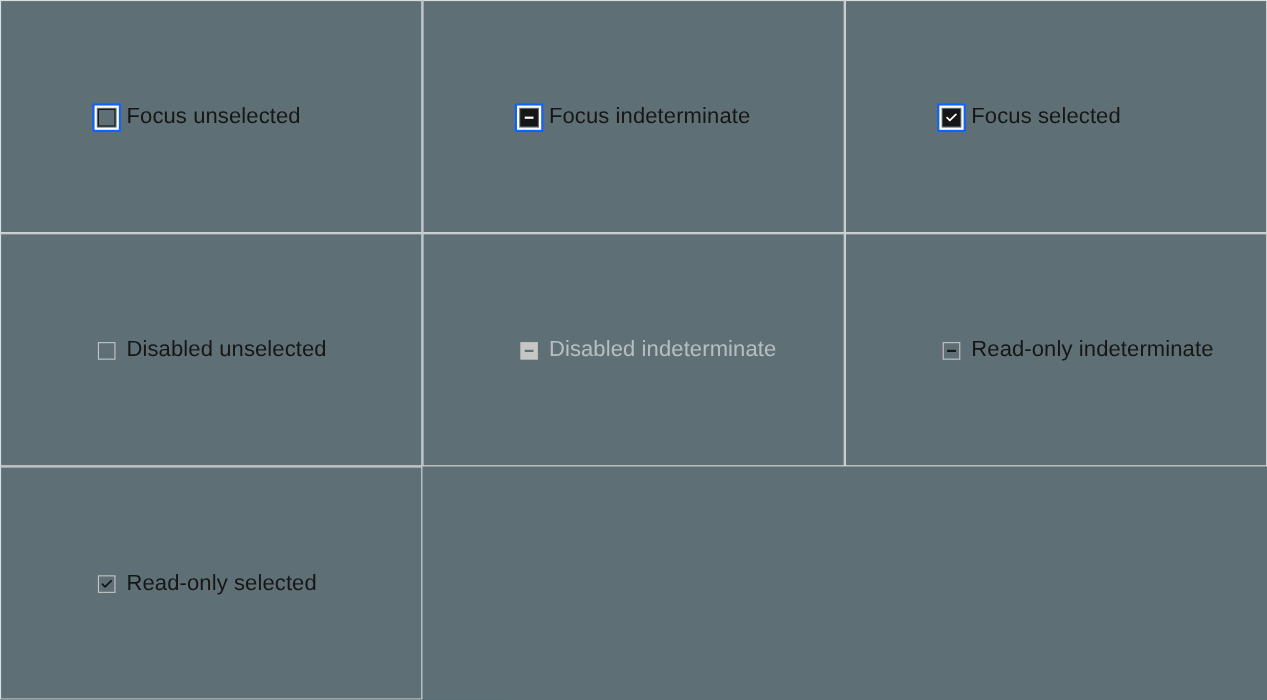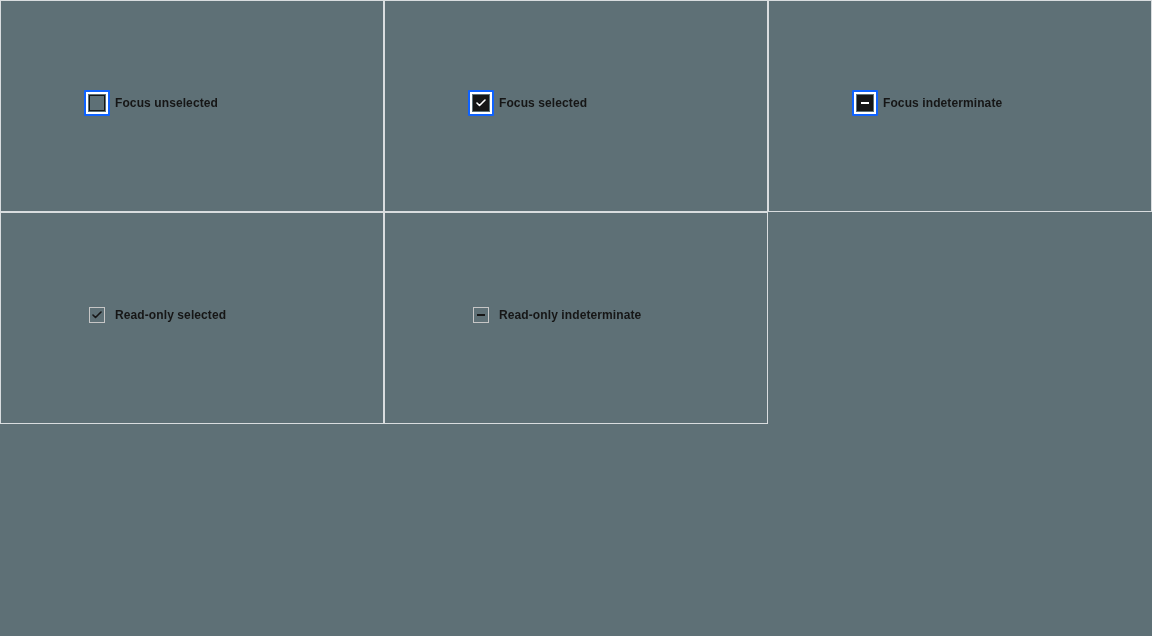--- a/index.html
+++ b/index.html
@@ -28,23 +28,22 @@
     flex-direction: column;
     justify-content: flex-start;
     padding-top: 94px;
   }
   .checkbox-row {
     display: inline-flex;
     align-items: center;
     gap: 10px;
   }
   .label {
-    font-size: 12px;
+    font-size: 20px;
     letter-spacing: 0.1px;
-    font-weight: bold;
   }
   .label-disabled {
     color: rgba(255,255,255,0.55);
   }
   .checkbox-box {
     width: 16px;
     height: 16px;
     position: relative;
     flex: 0 0 16px;
     display: flex;
@@ -124,59 +123,76 @@
       <span class="label">Focus unselected</span>
     </div>
   </div>
 
   <div class="cell">
     <div class="checkbox-row">
       <span class="checkbox-box">
         <span class="focus-ring"></span>
         <span class="focus-gap"></span>
         <span class="cb-fill"></span>
+        <span class="dash"></span>
+      </span>
+      <span class="label">Focus indeterminate</span>
+    </div>
+  </div>
+
+  <div class="cell">
+    <div class="checkbox-row">
+      <span class="checkbox-box">
+        <span class="focus-ring"></span>
+        <span class="focus-gap"></span>
+        <span class="cb-fill"></span>
         <svg class="check" viewBox="0 0 10 8" xmlns="http://www.w3.org/2000/svg">
           <path d="M1 4 L3.5 6.5 L9 1" stroke="#ffffff" stroke-width="1.6" fill="none" stroke-linecap="round" stroke-linejoin="round"></path>
         </svg>
       </span>
       <span class="label">Focus selected</span>
     </div>
   </div>
 
   <div class="cell">
     <div class="checkbox-row">
       <span class="checkbox-box">
-        <span class="focus-ring"></span>
-        <span class="focus-gap"></span>
-        <span class="cb-fill"></span>
-        <span class="dash"></span>
+        <span class="cb-border gray"></span>
       </span>
-      <span class="label">Focus indeterminate</span>
+      <span class="label">Disabled unselected</span>
     </div>
   </div>
 
 
+  <div class="cell">
+    <div class="checkbox-row">
+      <span class="checkbox-box">
+        <span class="cb-fill disabled"></span>
+        <span class="dash" style="background:#5e7076;"></span>
+      </span>
+      <span class="label label-disabled">Disabled indeterminate</span>
+    </div>
+  </div>
 
 
+  <div class="cell">
+    <div class="checkbox-row">
+      <span class="checkbox-box">
+        <span class="cb-ro-border"></span>
+        <span class="dash dark"></span>
+      </span>
+      <span class="label">Read-only indeterminate</span>
+    </div>
+  </div>
 
   <div class="cell">
     <div class="checkbox-row">
       <span class="checkbox-box">
         <span class="cb-ro-border"></span>
         <svg class="check" viewBox="0 0 10 8" xmlns="http://www.w3.org/2000/svg">
           <path d="M1 4 L3.5 6.5 L9 1" stroke="#161616" stroke-width="1.6" fill="none" stroke-linecap="round" stroke-linejoin="round"></path>
         </svg>
       </span>
       <span class="label">Read-only selected</span>
     </div>
   </div>
 
-  <div class="cell">
-    <div class="checkbox-row">
-      <span class="checkbox-box">
-        <span class="cb-ro-border"></span>
-        <span class="dash dark"></span>
-      </span>
-      <span class="label">Read-only indeterminate</span>
-    </div>
-  </div>
-
 </div>
 
 </body></html>

